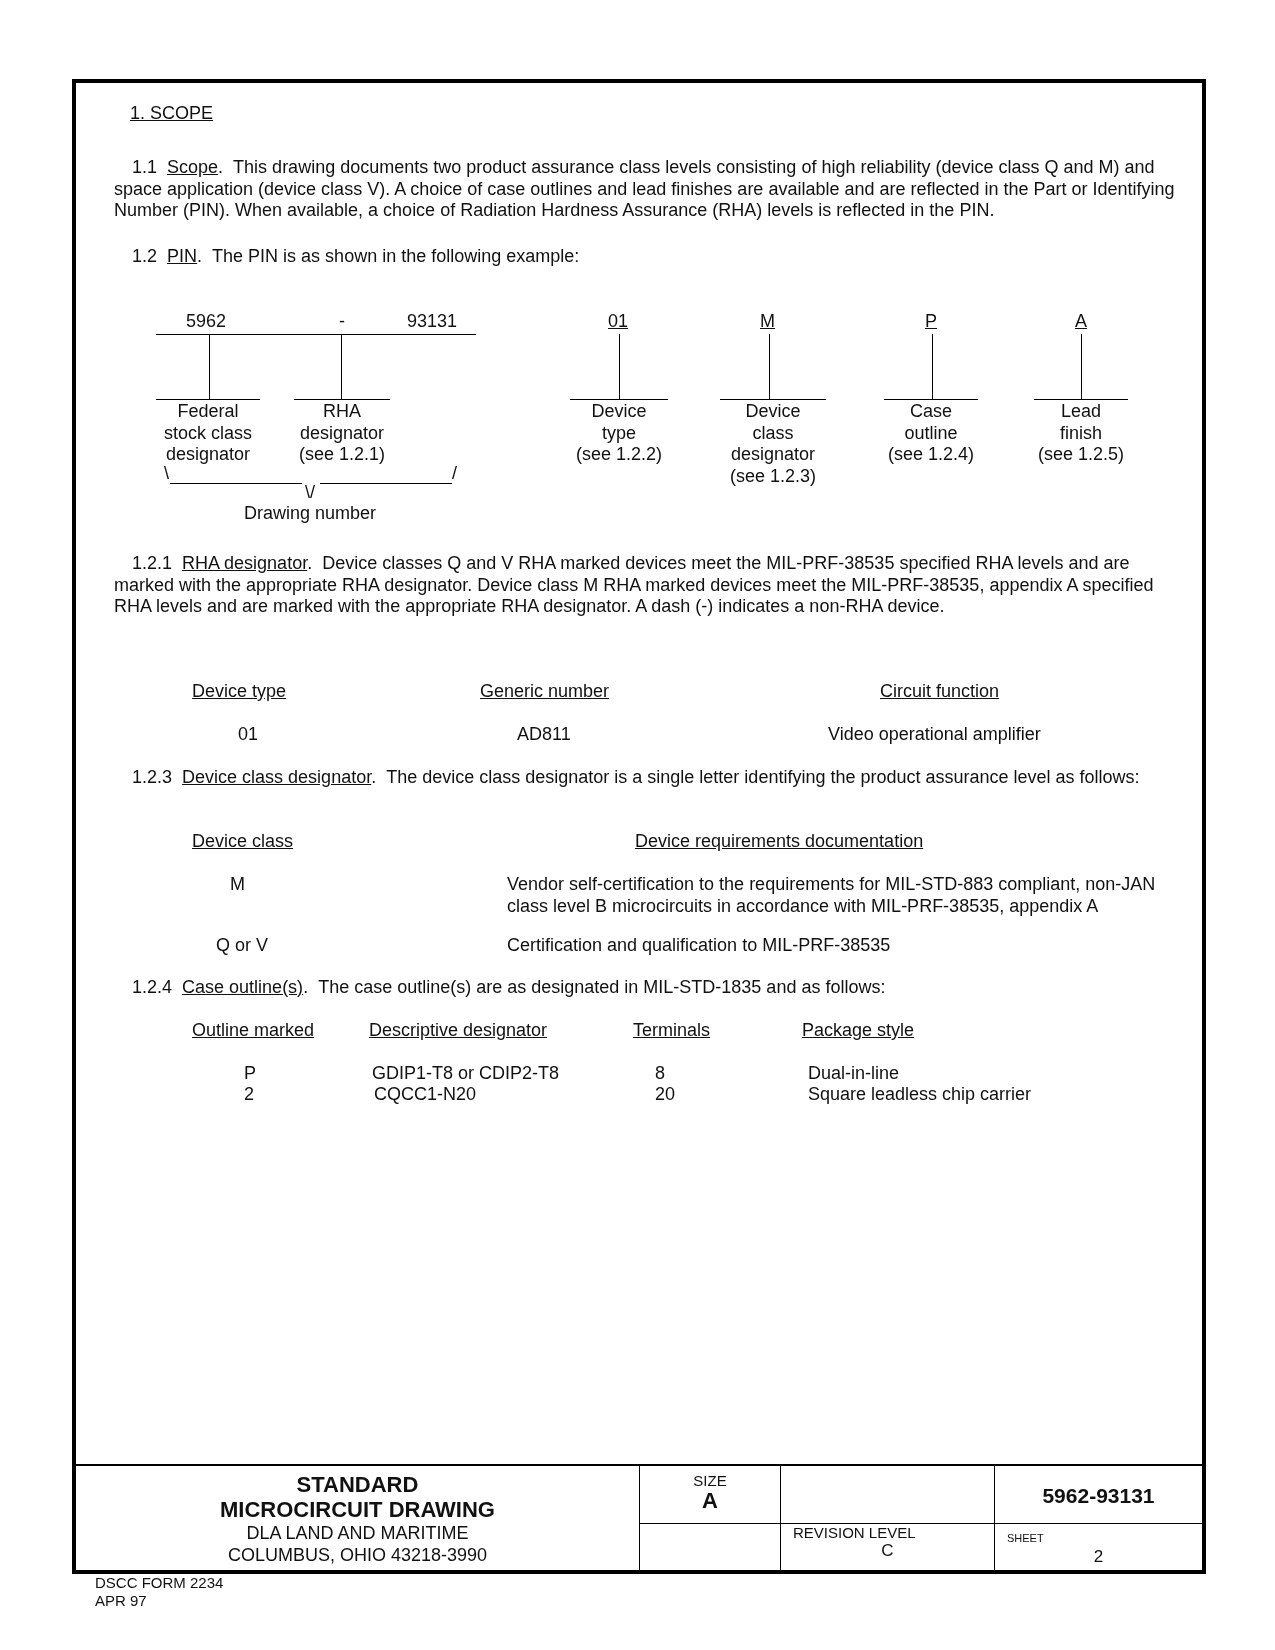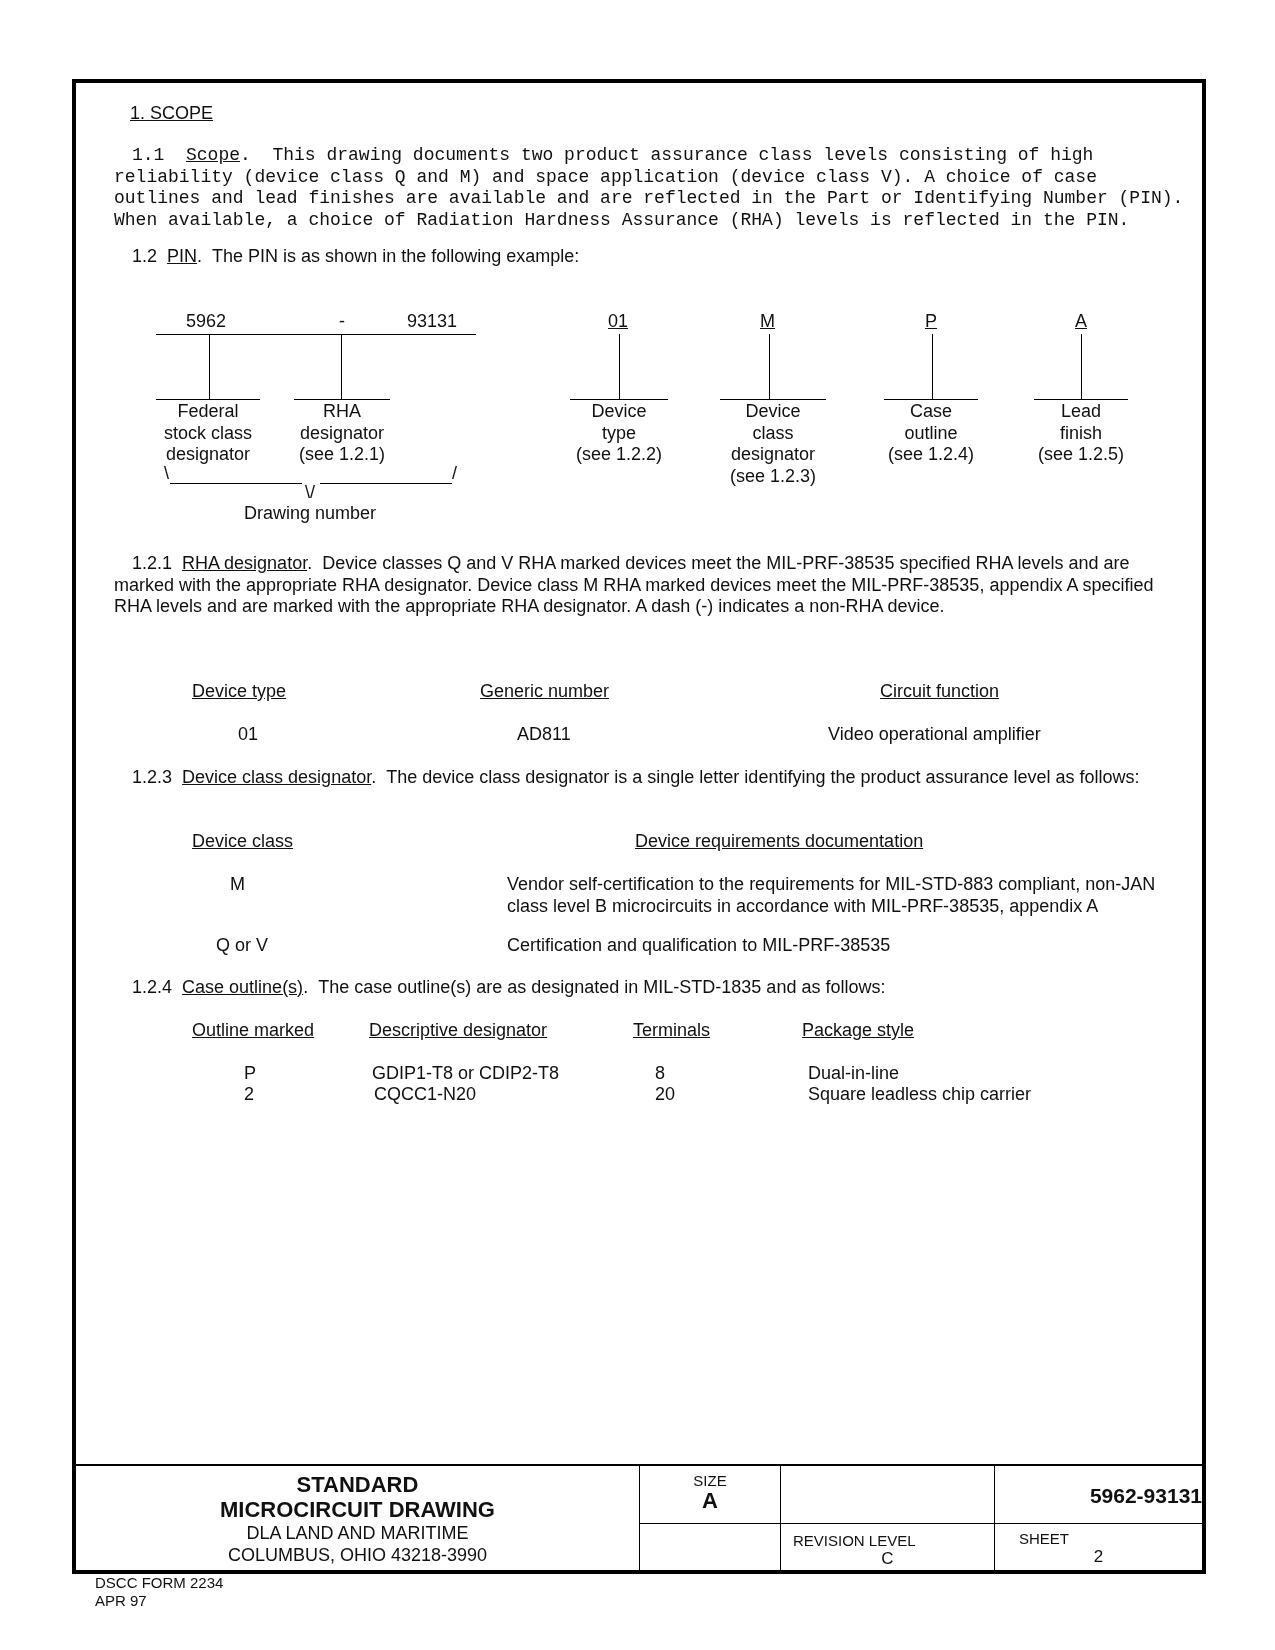--- a/index.html
+++ b/index.html
@@ -20,21 +20,21 @@
   .bold { font-weight:bold; }
   .foot { position:absolute; left:95px; font-size:15px; line-height:17px; }
 </style>
 </head>
 <body>
 
 <div class="frame">
 
   <div class="abs" style="left:54px; top:20px;text-decoration:underline;">1. SCOPE</div>
 
-  <div class="para" style="top:62px; text-indent:18px;font-family:Liberation Mono, monospace;">
+  <div class="para" style="top:74px; text-indent:18px;">
     <span>1.1</span>&nbsp;&nbsp;<span class="u">Scope</span>.&nbsp;&nbsp;<span>This drawing documents two product assurance class levels consisting of high reliability (device class Q and M) and space application (device class V).  A choice of case outlines and lead finishes are available and are reflected in the Part or Identifying Number (PIN).  When available, a choice of Radiation Hardness Assurance (RHA) levels is reflected in the PIN.</span>
   </div>
 
   <div class="para" style="top:163px; text-indent:18px;">
     <span>1.2</span>&nbsp;&nbsp;<span class="u">PIN</span>.&nbsp;&nbsp;<span>The PIN is as shown in the following example:</span>
   </div>
 
   <div>
     <div class="abs" style="left:110px; top:228px;">5962</div>
     <div class="abs" style="left:263px; top:228px;">-</div>
@@ -152,27 +152,27 @@
       <div class="center" style="font-size:18px; line-height:22px;">DLA LAND AND MARITIME</div>
       <div class="center" style="font-size:18px; line-height:22px;">COLUMBUS, OHIO 43218-3990</div>
     </div>
     <div class="tb-cell" style="left:564px; top:0; width:141px; height:58px; border-right:1.5px solid #000; border-bottom:1.5px solid #000;">
       <div class="center" style="font-size:15px; line-height:17px; margin-top:6px;">SIZE</div>
       <div class="center bold" style="font-size:22px; line-height:24px;">A</div>
     </div>
     <div class="tb-cell" style="left:564px; top:58px; width:141px; height:48px; border-right:1.5px solid #000;"></div>
     <div class="tb-cell" style="left:705px; top:0; width:214px; height:58px; border-right:1.5px solid #000; border-bottom:1.5px solid #000;"></div>
     <div class="tb-cell" style="left:705px; top:58px; width:214px; height:48px; border-right:1.5px solid #000;">
-      <div style="font-size:15px; line-height:17px; margin:8px 0 0 12px;">REVISION LEVEL</div>
+      <div style="font-size:15px; line-height:17px; margin:0 0 0 12px;">REVISION LEVEL</div>
       <div class="center" style="font-size:17px; line-height:19px;">C</div>
     </div>
     <div class="tb-cell" style="left:919px; top:0; right:0; height:58px; border-bottom:1.5px solid #000;">
-      <div class="center bold" style="font-size:21px; line-height:24px; margin-top:18px;text-align:right;">5962-93131</div>
+      <div class="center bold" style="font-size:21px; line-height:24px; margin-top:18px;">5962-93131</div>
     </div>
     <div class="tb-cell" style="left:919px; top:58px; right:0; height:48px;">
-      <div style="font-size:15px; line-height:17px; margin:6px 0 0 24px;">SHEET</div>
+      <div style="font-size:11px; line-height:17px; margin:6px 0 0 12px;">SHEET</div>
       <div class="center" style="font-size:17px; line-height:19px;">2</div>
     </div>
   </div>
 </div>
 
 <div class="foot" style="top:1574px;">DSCC FORM 2234</div>
 <div class="foot" style="top:1592px;">APR 97</div>
 
 </body></html>

